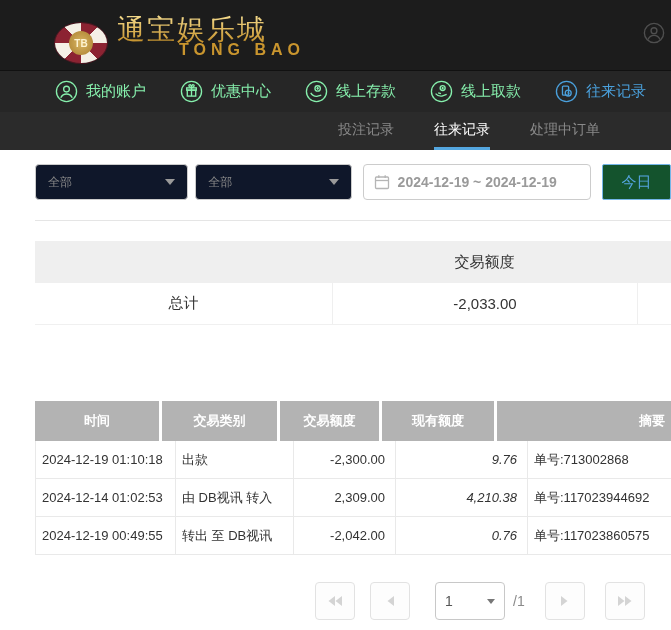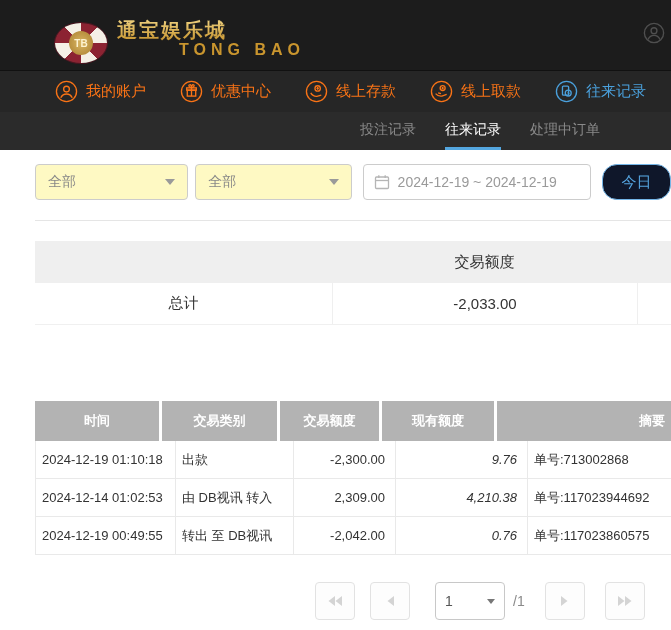--- a/index.html
+++ b/index.html
@@ -8,53 +8,53 @@
 
   
   .top-header { position:relative; height:70px; background:#1c1c1c; }
   .logo { position:absolute; left:55px; top:15px; display:flex; align-items:center; }
   .chip { width:52px; height:40px; border-radius:50%;
           background:conic-gradient(#8c2332 0 45deg,#f5f0e6 45deg 90deg,#8c2332 90deg 135deg,#f5f0e6 135deg 180deg,#8c2332 180deg 225deg,#f5f0e6 225deg 270deg,#8c2332 270deg 315deg,#f5f0e6 315deg 360deg);
           display:flex; align-items:center; justify-content:center; box-shadow:0 0 0 1px #4d1520; }
   .chip-core { width:24px; height:24px; border-radius:50%; background:radial-gradient(#d9b563,#a97f2e);
                color:#fdf3d0; font-size:10px; font-weight:bold; display:flex; align-items:center; justify-content:center; }
   .logo-text { margin-left:10px; position:relative; }
-  .logo-cn { font-size:20px; font-weight:bold; letter-spacing:2px;
+  .logo-cn { font-size:28px; font-weight:normal; letter-spacing:2px;
              background:linear-gradient(#f6dd8f,#c08a22); -webkit-background-clip:text; background-clip:text;
              color:transparent; line-height:30px; }
   .logo-en { font-size:16px; letter-spacing:5px; color:#c9952e; margin:-4px 0 12px 62px; font-weight:bold; }
   .avatar { position:absolute; right:6px; top:22px; width:22px; height:22px; color:#4f4f4f; }
 
   
   .nav-bar { height:42px; background:#262626; display:flex; align-items:center;
              padding:0 25px 0 55px; justify-content:space-between; border-top:1px solid #111; }
-  .nav-item { display:flex; align-items:center; gap:8px; color:#f97316; font-size:15px; cursor:pointer; }
+  .nav-item { display:flex; align-items:center; gap:8px; color:#86efac; font-size:15px; cursor:pointer; }
   .nav-item svg { width:23px; height:23px; }
   .nav-item.active { color:#4aa0dc; }
 
   
   .tabs-row { height:38px; background:#2b2b2b; display:flex; justify-content:flex-end;
-              padding-right:71px; gap:29px; }
+              padding-right:71px; gap:40px; }
   .tab { font-size:14px; color:#8a8a8a; display:flex; align-items:center; height:100%;
          border-bottom:3px solid transparent; cursor:pointer; }
   .tab.active { color:#ffffff; border-bottom-color:#54a7e0; }
 
   
   .content { background:#fff; padding-top:14px; }
 
   .filters { display:flex; align-items:center; padding-left:35px; height:36px; }
   .sel { width:155px; height:36px; border:1px solid #ccc; border-radius:4px; display:flex;
-         align-items:center; justify-content:space-between; padding:0 12px; color:#888; font-size:14px; background:#fef9c3; }
+         align-items:center; justify-content:space-between; padding:0 12px; color:#888; font-size:12px; background:#0f172a; }
   .sel + .sel { margin-left:7px; width:158px; }
   .caret-down { width:0; height:0; border-left:5px solid transparent; border-right:5px solid transparent;
                 border-top:6px solid #9a9a9a; }
   .date-box { margin-left:11px; width:231px; height:36px; border:1px solid #ccc; border-radius:4px;
-              display:flex; align-items:center; gap:8px; padding:0 10px; color:#9a9a9a; font-size:14px; background:#fff; }
-  .today-btn { margin-left:11px; width:70px; height:36px; border:1px solid #74b6e8; border-radius:15px;
-               color:#55a5e0; background:#0f172a; font-size:15px; display:flex; align-items:center; justify-content:center; }
+              display:flex; align-items:center; gap:8px; padding:0 10px; color:#9a9a9a; font-size:14px; background:#fff;font-weight:bold; }
+  .today-btn { margin-left:11px; width:70px; height:36px; border:1px solid #74b6e8; border-radius:2px;
+               color:#55a5e0; background:#14532d; font-size:15px; display:flex; align-items:center; justify-content:center; }
 
   .divider { margin:20px 0 0 35px; border-top:1px solid #e5e5e5; }
 
   
   .summary { margin:20px 0 0 35px; width:640px; font-size:15px; color:#333; }
   .summary .s-head { height:42px; background:#efefef; display:flex; align-items:center; }
   .summary .s-row  { height:42px; background:#fff; display:flex; align-items:center; border-bottom:1px solid #f0f0f0; }
   .s-c1 { width:297px; text-align:center; }
   .s-c2 { width:305px; text-align:center; }
   .s-c3 { flex:1; }

